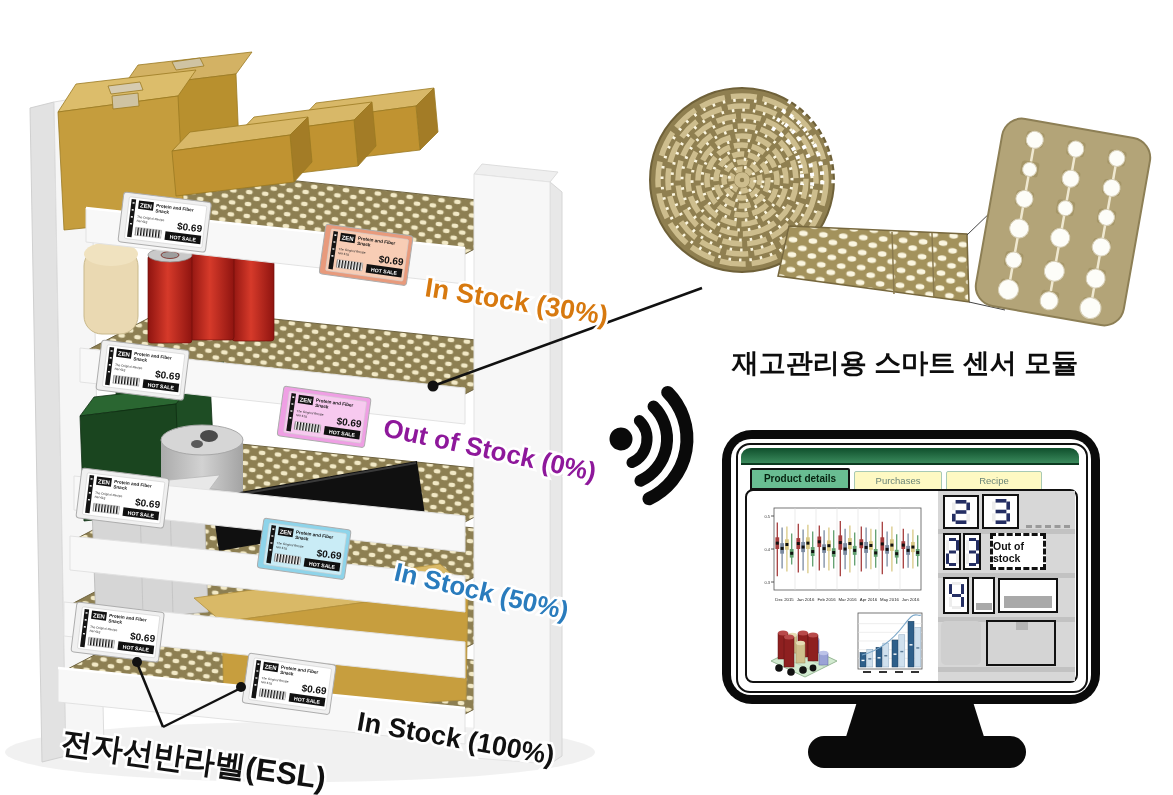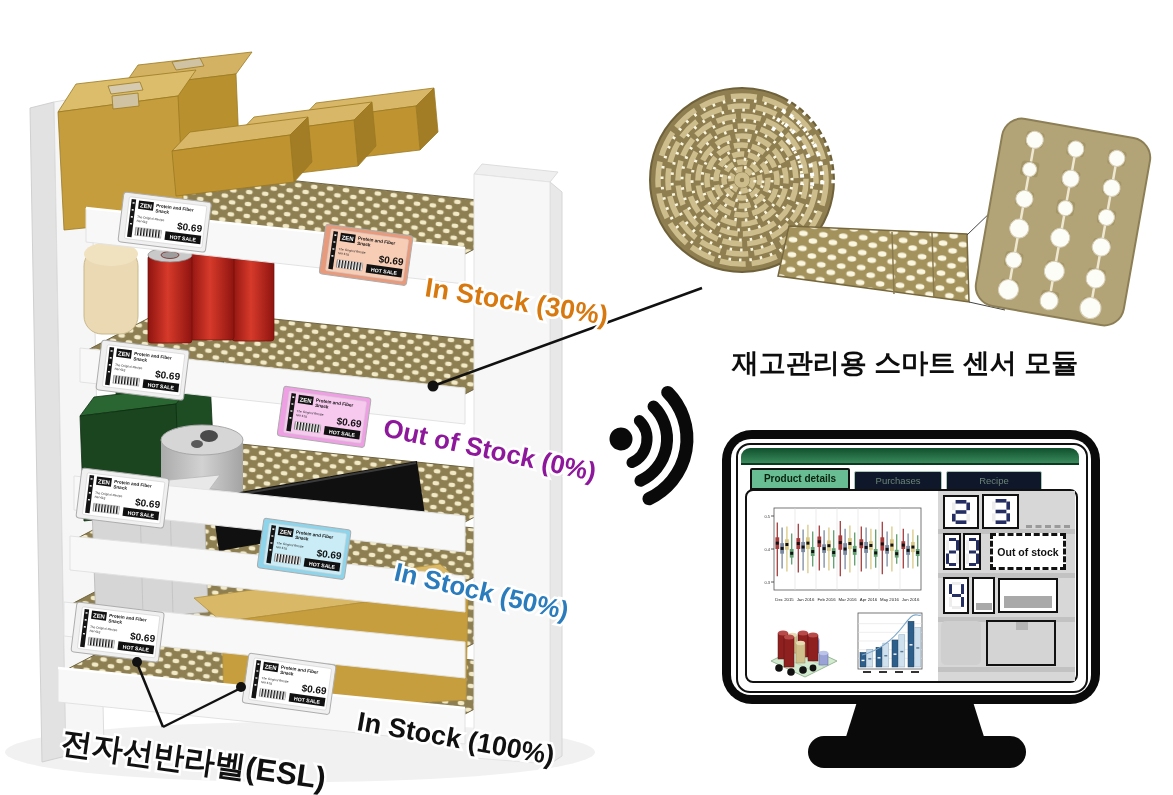--- a/index.html
+++ b/index.html
@@ -8,21 +8,21 @@
   #scene{position:absolute;left:0;top:0;}
   
   .monitor{position:absolute;left:722px;top:430px;width:378px;height:345px;}
   .bezel{position:absolute;left:0;top:0;width:378px;height:274px;background:#0a0a0a;border-radius:30px;}
   .bezel-inner{position:absolute;left:9px;top:9px;right:9px;bottom:9px;background:#fff;border-radius:20px;}
   .screen{position:absolute;left:14px;top:13px;width:348px;height:246px;border:2.5px solid #111;
           border-radius:14px;background:#fff;overflow:hidden;}
   .greenbar{position:absolute;left:3px;top:3px;width:338px;height:15px;border-radius:9px 9px 0 0;
             background:linear-gradient(#0f4f2c,#3a8a5c);border-bottom:2px solid #0c3a20;}
   .tabs{position:absolute;left:12px;top:23px;display:flex;align-items:flex-end;gap:4px;}
-  .tab{box-sizing:border-box;height:19px;padding:3px 6px 2px 6px;background:#0f172a;border:1px solid #a8c9b4;
+  .tab{box-sizing:border-box;height:19px;padding:3px 6px 2px 6px;background:#fef9c3;border:1px solid #a8c9b4;
        font-size:9.5px;color:#6b8577;text-align:center;white-space:nowrap;border-radius:2px 2px 0 0;}
   .tab.active{height:22px;background:#69bd92;border:2.5px solid #111;font-weight:bold;color:#06220f;font-size:10px;}
   .tab.t2{width:88px}.tab.t3{width:96px}
   .mainpanel{position:absolute;left:7px;top:44px;width:333px;height:194px;border:2.5px solid #111;
              border-radius:8px;background:#fff;box-sizing:border-box;}
   .chart{position:absolute;}
   .sp{position:absolute;left:200px;top:46px;width:137px;height:190px;background:#d7d7d7;}
   .sp .band{position:absolute;left:0;width:137px;height:5px;background:#c2c2c2;}
   .dbox{position:absolute;box-sizing:border-box;background:#fff;border:2.5px solid #111;
         display:flex;align-items:center;justify-content:center;}
@@ -550,21 +550,21 @@
                   <rect x="3" y="0" width="7" height="3" fill="#242e63"></rect>
                   <rect x="3" y="12.5" width="7" height="3" fill="#242e63"></rect>
                   <rect x="3" y="25" width="7" height="3" fill="#242e63"></rect>
                   <rect x="0" y="2.0999999999999996" width="3" height="10.4" fill="rgba(0,0,0,0.07)"></rect>
                   <rect x="10" y="2.0999999999999996" width="3" height="10.4" fill="#242e63"></rect>
                   <rect x="0" y="15.5" width="3" height="10.4" fill="rgba(0,0,0,0.07)"></rect>
                   <rect x="10" y="15.5" width="3" height="10.4" fill="#242e63"></rect>
                 </svg>
               </div>
         </div>
-        <div class="oos" style="left:52px;top:42px;width:76px;height:37px">
+        <div class="oos" style="left:52px;top:42px;width:56px;height:37px">
           <span>Out of stock</span>
         </div>
 
         <div class="dbox" style="left:5px;top:86px;width:26px;height:37px">
           <div class="seg">
                 <svg width="15" height="27" viewBox="0 0 15 27">
                   <rect x="3" y="0" width="9" height="3" fill="rgba(0,0,0,0.07)"></rect>
                   <rect x="3" y="12" width="9" height="3" fill="#242e63"></rect>
                   <rect x="3" y="24" width="9" height="3" fill="rgba(0,0,0,0.07)"></rect>
                   <rect x="0" y="2.0999999999999996" width="3" height="9.9" fill="#242e63"></rect>

